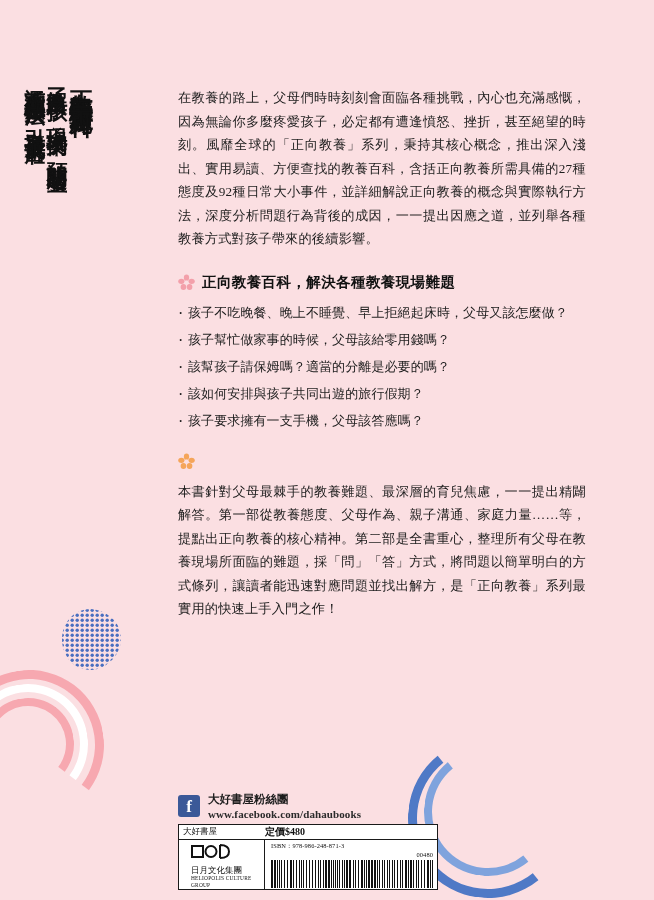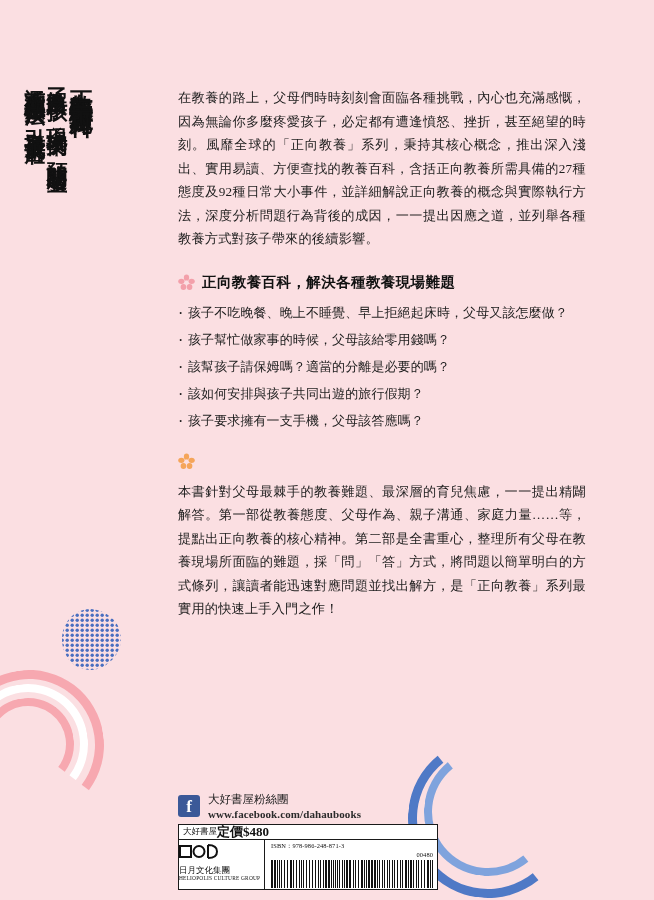--- a/index.html
+++ b/index.html
@@ -119,45 +119,45 @@
   }
   .fb-badge {
     width: 22px; height: 22px; border-radius: 3px;
     background: #3b5998; color: #fff;
     font-family: "Liberation Serif", serif;
     font-weight: bold; font-size: 17px;
     display: flex; align-items: center; justify-content: center;
     line-height: 1;
   }
   .fb-text { display: flex; flex-direction: column; gap: 1px; }
-  .fb-name { font-size: 11.5px; color: #1d1d1d; font-weight: normal; }
+  .fb-name { font-size: 11.5px; color: #1d1d1d; font-weight: bold; }
   .fb-url { font-size: 11px; color: #2a2a2a; letter-spacing: 0.1px; font-weight: bold; }
 
   
   .barcode-box {
     position: absolute;
     left: 178px; top: 824px;
     width: 260px; height: 66px;
     background: #ffffff;
     border: 1px solid #1a1a1a;
     display: flex;
     overflow: hidden;
   }
   .bc-top {
     position: absolute; left: 0; top: 0; width: 100%; height: 15px;
     border-bottom: 1px solid #1a1a1a;
     display: flex; align-items: center;
   }
   .bc-brand { font-size: 8.5px; padding-left: 4px; color: #111; }
-  .bc-price { font-size: 13px; font-weight: bold; color: #111; }
+  .bc-price { font-size: 10px; font-weight: bold; margin-left: 48px; color: #111; }
 
   .bc-logo {
     position: absolute; left: 0; top: 15px; width: 86px; height: 50px;
     border-right: 1px solid #1a1a1a;
-    padding: 3px 0;
+    padding: 3px 12px;
   }
   .bc-logo .glyph {
     font-family: "Liberation Sans", sans-serif;
     font-size: 15px; font-weight: bold; letter-spacing: 1px; color: #111;
     line-height: 1.1;
   }
   .bc-logo .cn { font-size: 8.5px; color: #111; line-height: 1.25; margin-top: 1px; }
   .bc-logo .en { font-size: 5.4px; color: #111; line-height: 1.2; letter-spacing: .2px;}
 
   .bc-right { position: absolute; left: 86px; top: 15px; right: 0; bottom: 0; padding: 2px 4px 2px 6px; }

